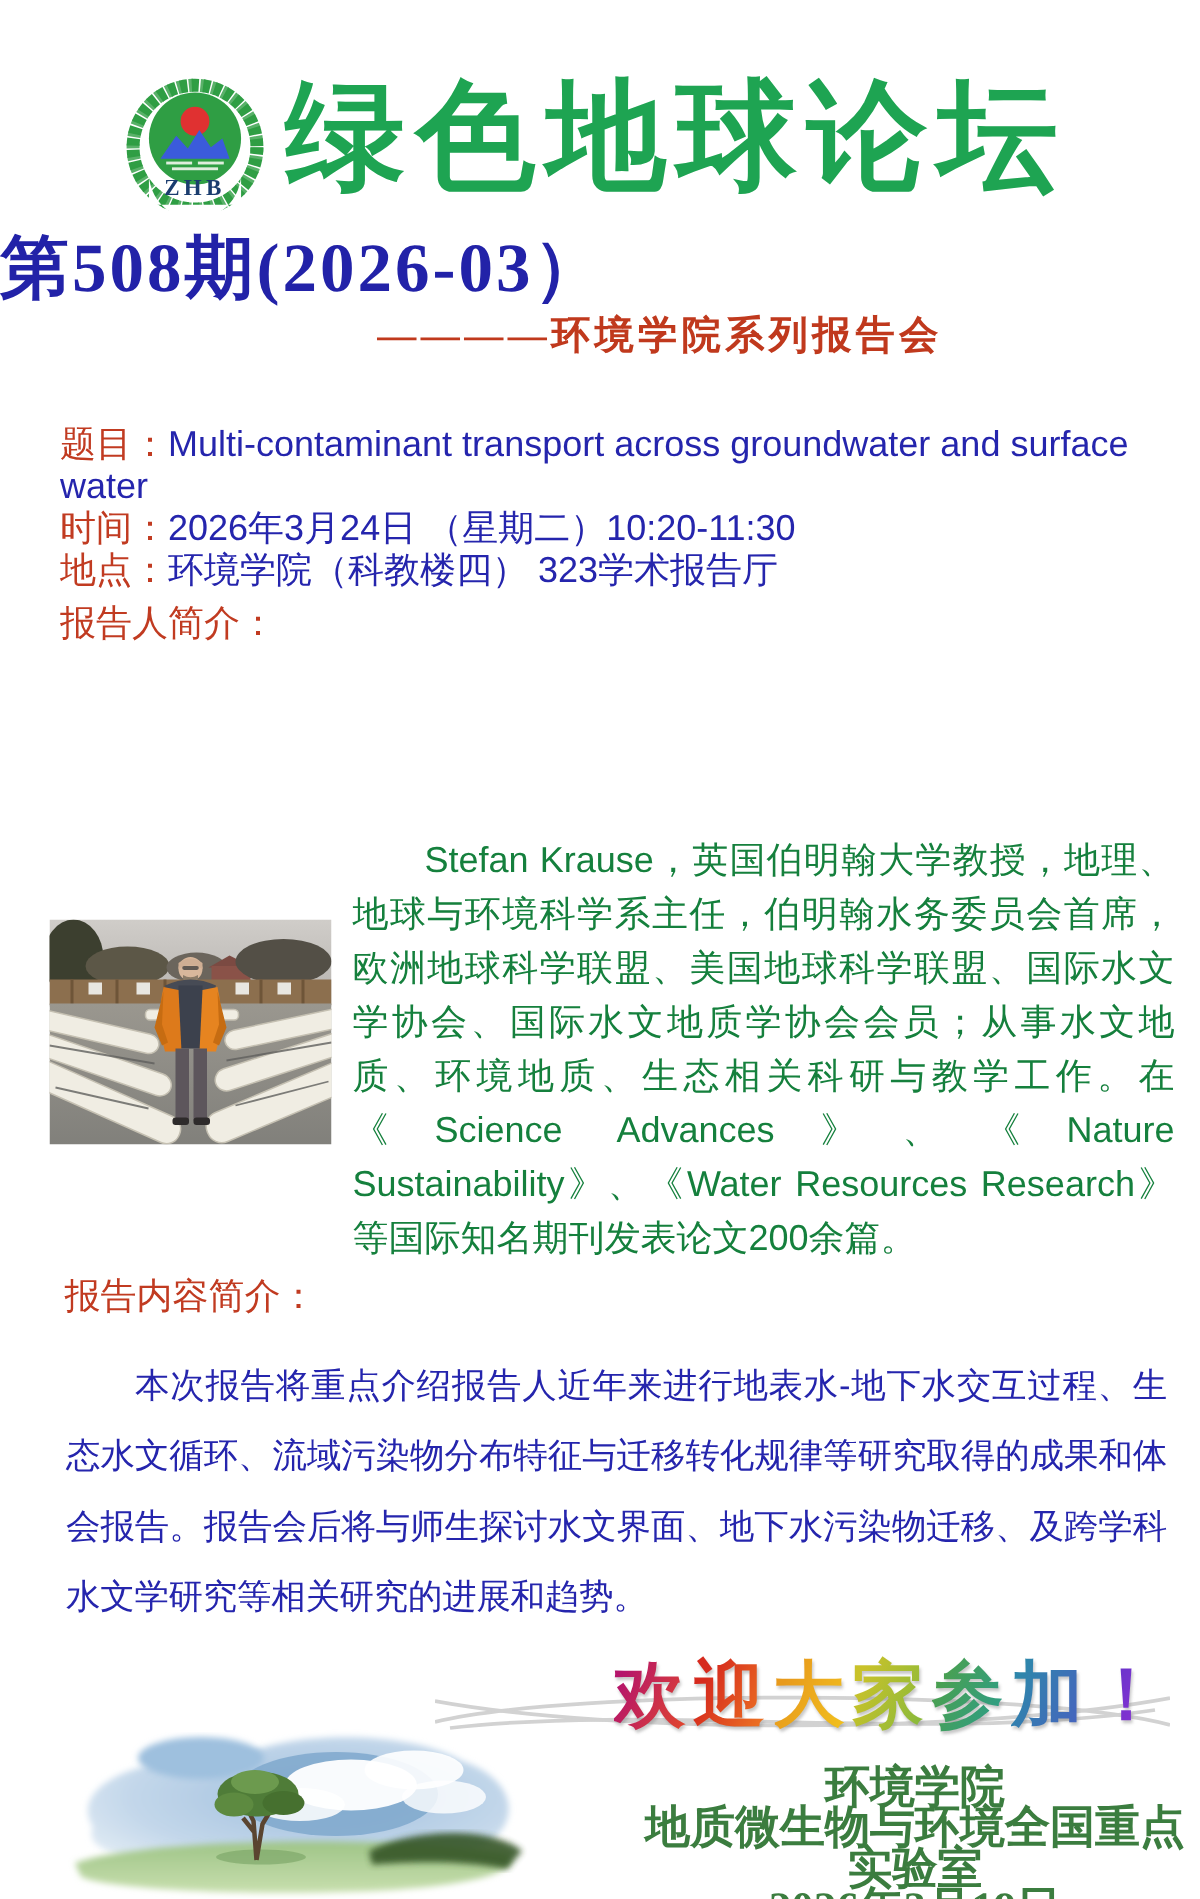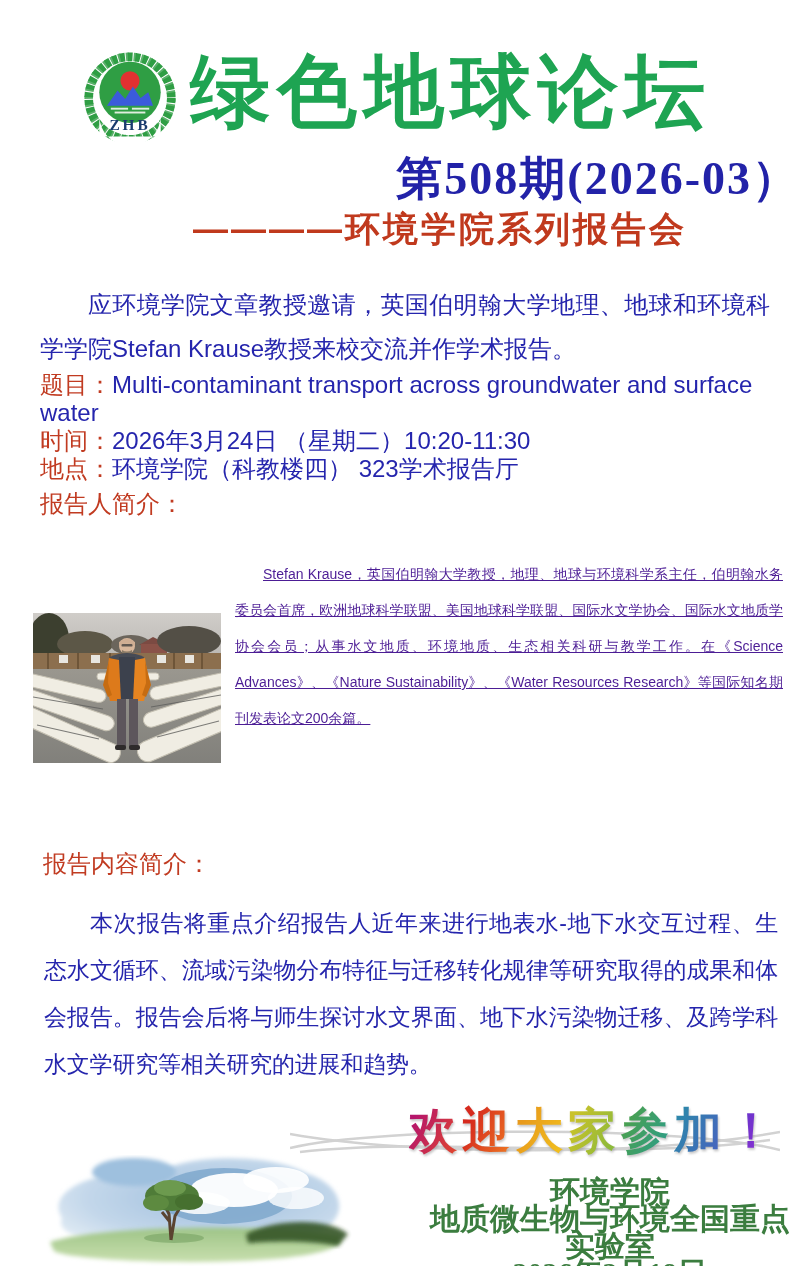--- a/index.html
+++ b/index.html
@@ -5,39 +5,39 @@
   html,body{margin:0;padding:0;background:#ffffff;}
   .poster{position:relative;width:800px;height:1266px;background:#ffffff;overflow:hidden;
           font-family:"Liberation Sans","DejaVu Sans",sans-serif;}
 
   
   .logo{position:absolute;left:82px;top:44px;width:96px;height:114px;}
   .main-title{position:absolute;left:190px;top:40px;width:580px;margin:0;
               font-family:"Liberation Serif","DejaVu Serif",serif;
               font-size:80px;font-weight:bold;letter-spacing:7px;line-height:105px;
               color:#1ea452;white-space:nowrap;}
-  .issue{position:absolute;left:0;top:148px;width:800px;text-align:right;
+  .issue{position:absolute;left:0;top:148px;width:800px;text-align:left;
          font-family:"Liberation Serif","DejaVu Serif",serif;
          font-size:46px;font-weight:bold;letter-spacing:2px;color:#2222a8;}
   .subtitle{position:absolute;left:80px;top:206px;width:720px;text-align:center;
-            font-family:Liberation Sans, sans-serif;
-            font-size:35px;font-weight:bold;letter-spacing:3px;color:#c0391d;}
+            font-family:Liberation Serif, serif;
+            font-size:26px;font-weight:bold;letter-spacing:3px;color:#c0391d;}
 
   
   .intro{position:absolute;left:40px;top:283px;width:730px;}
   .invite{margin:0;text-indent:2em;font-size:24px;line-height:44px;color:#2525ad;text-align:justify;}
   .field{margin:0;font-size:24px;line-height:28px;color:#2525ad;}
   .lbl{color:#c13b21;}
   .section-lbl{margin:0;font-size:24px;line-height:42px;color:#c13b21;}
 
   
   .speaker-row{position:absolute;left:33px;top:556px;width:755px;display:flex;}
   .photo{width:188px;height:150px;flex:0 0 188px;margin-top:57px;}
-  .bio{margin:0 0 0 14px;width:548px;font-size:14px;line-height:36px;color:#4c1d95;
-       text-indent:2em;text-align:justify;text-decoration:underline;}
+  .bio{margin:0 0 0 14px;width:548px;font-size:24px;line-height:36px;color:#15803d;
+       text-indent:2em;text-align:justify;}
 
   
   .abstract-lbl{position:absolute;left:43px;top:848px;margin:0;font-size:24px;color:#c13b21;}
   .abstract-text{position:absolute;left:32px;top:888px;width:734px;margin:12px;
                  font-size:23px;letter-spacing:-0.2px;line-height:47px;color:#2525ad;
                  text-indent:2em;text-align:justify;}
 
   
   .welcome{position:absolute;left:300px;top:1086px;width:480px;height:90px;text-align:right;}
   .swoosh{position:absolute;left:-10px;top:22px;width:490px;height:60px;z-index:0;}
@@ -77,21 +77,20 @@
     <rect x="34" y="70" width="32" height="2" fill="#dfeede"></rect>
     <path d="M18,74 A32,32 0 0 0 82,74 L82,96 L18,96 Z" fill="#ffffff"></path>
     <text x="50" y="89" text-anchor="middle" font-size="16" font-weight="bold" letter-spacing="3" fill="#1a3c6e" font-family="Liberation Serif, DejaVu Serif, serif">ZHB</text>
   </svg>
 
   <h1 class="main-title">绿色地球论坛</h1>
   <div class="issue">第508期(2026-03）</div>
   <div class="subtitle">————环境学院系列报告会</div>
 
   <section class="intro">
-    <p class="invite">应环境学院文章教授邀请，英国伯明翰大学地理、地球和环境科学学院Stefan Krause教授来校交流并作学术报告。</p>
     <p class="field"><span class="lbl">题目：</span><span>Multi-contaminant transport across groundwater and surface water</span></p>
     <p class="field"><span class="lbl">时间：</span><span>2026年3月24日 （星期二）10:20-11:30</span></p>
     <p class="field"><span class="lbl">地点：</span><span>环境学院（科教楼四） 323学术报告厅</span></p>
     <p class="section-lbl">报告人简介：</p>
   </section>
 
   <section class="speaker-row">
     <svg class="photo" viewBox="0 0 188 150">
       <defs>
         <linearGradient id="skyg" x1="0" y1="0" x2="0" y2="1">

